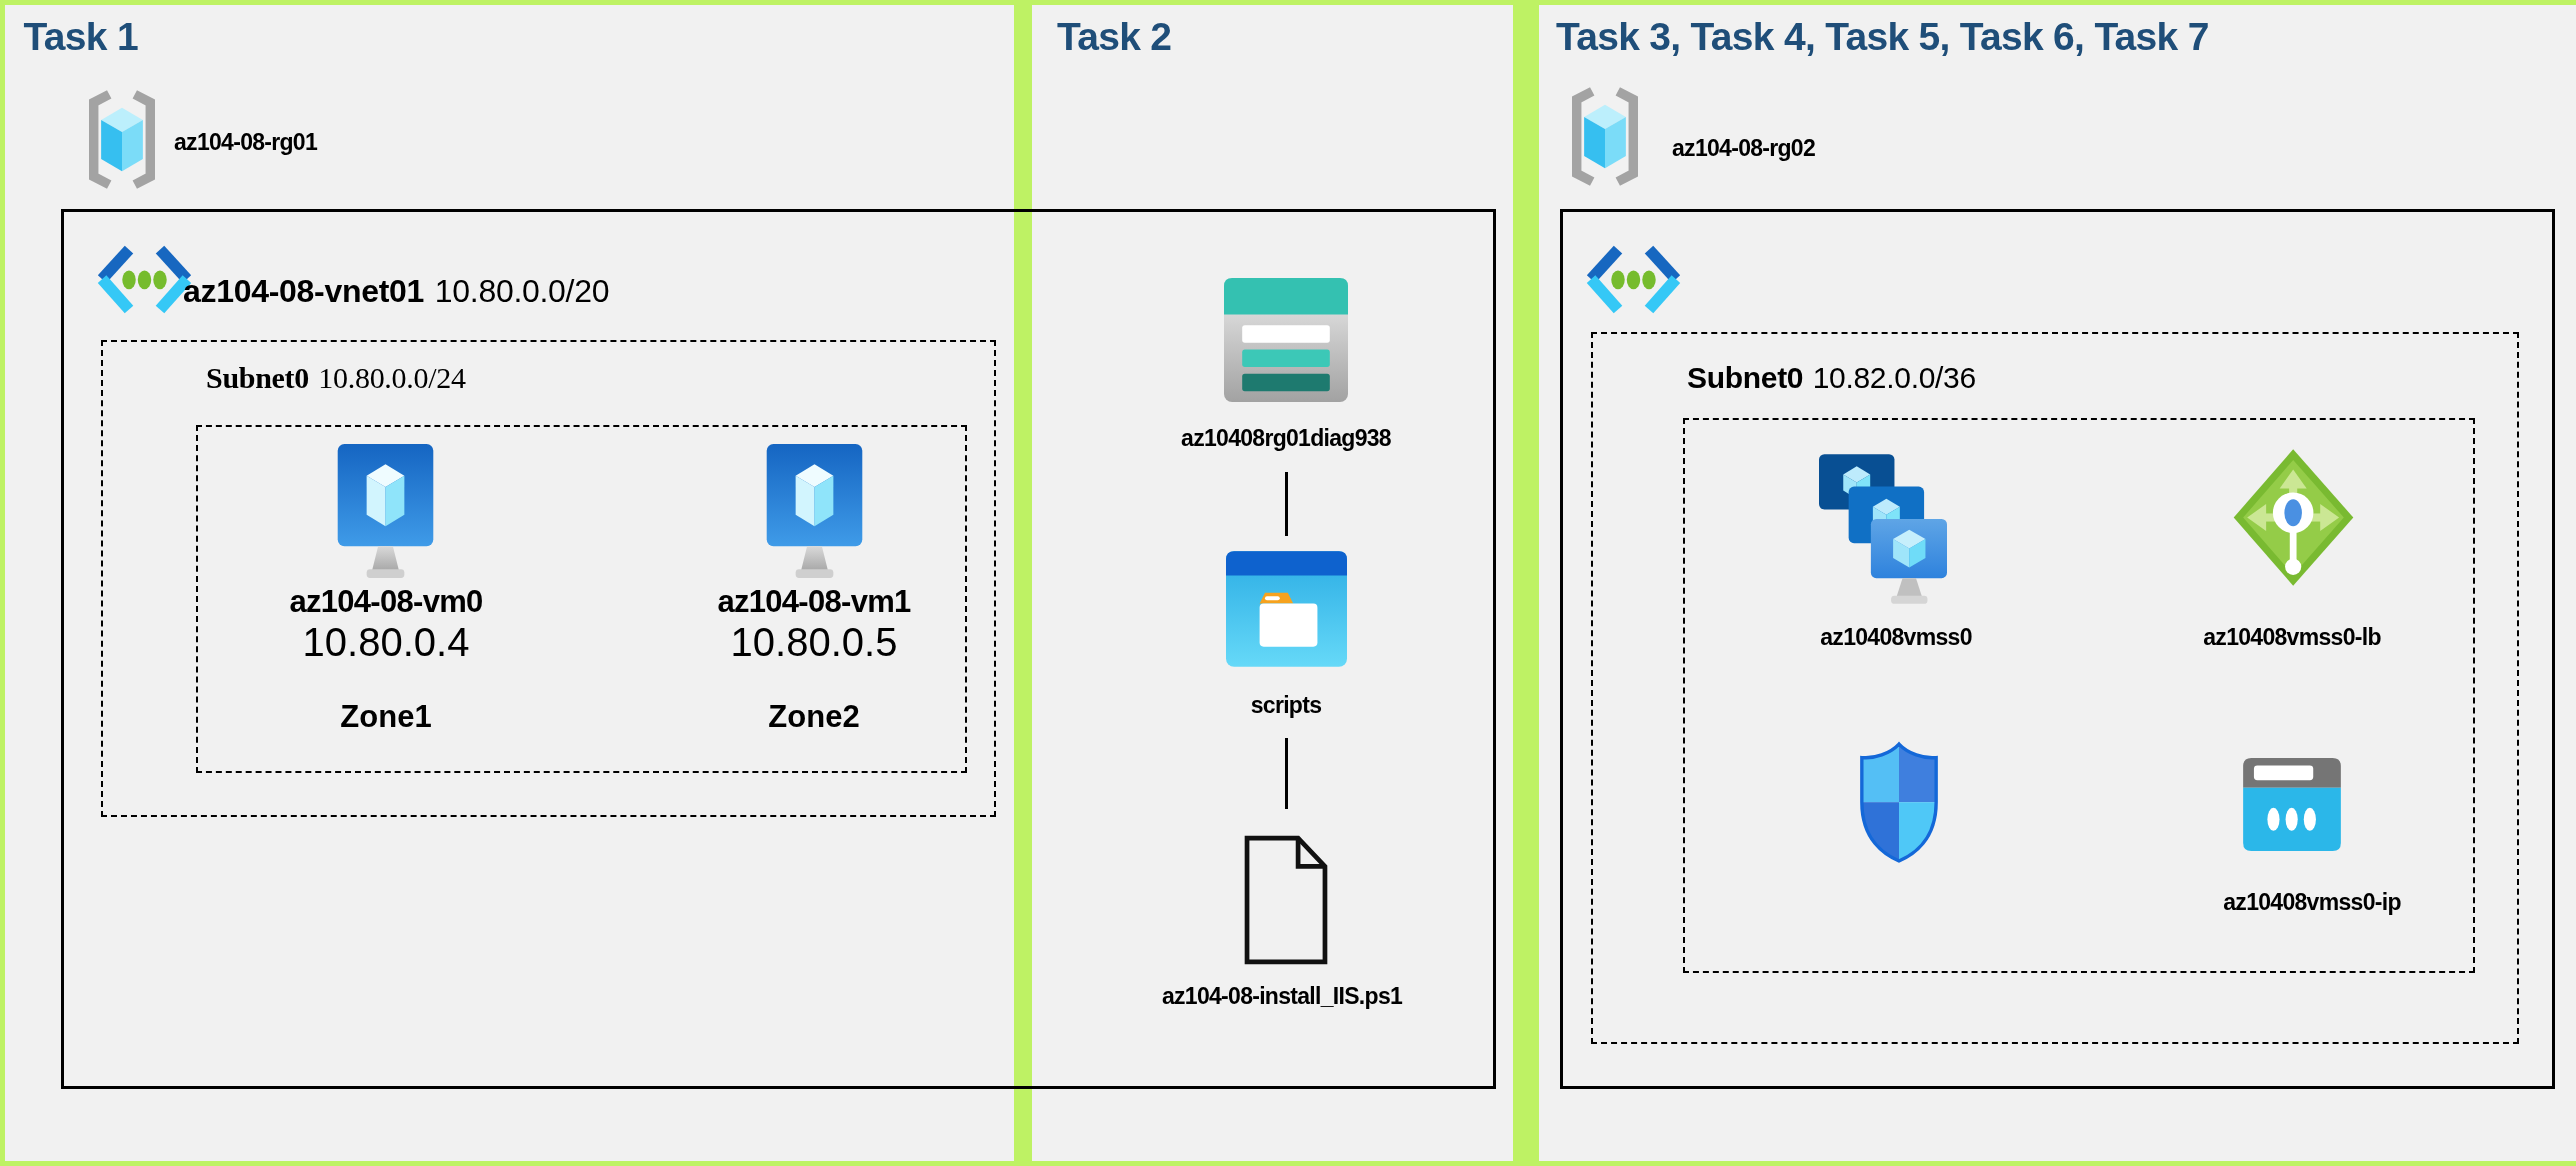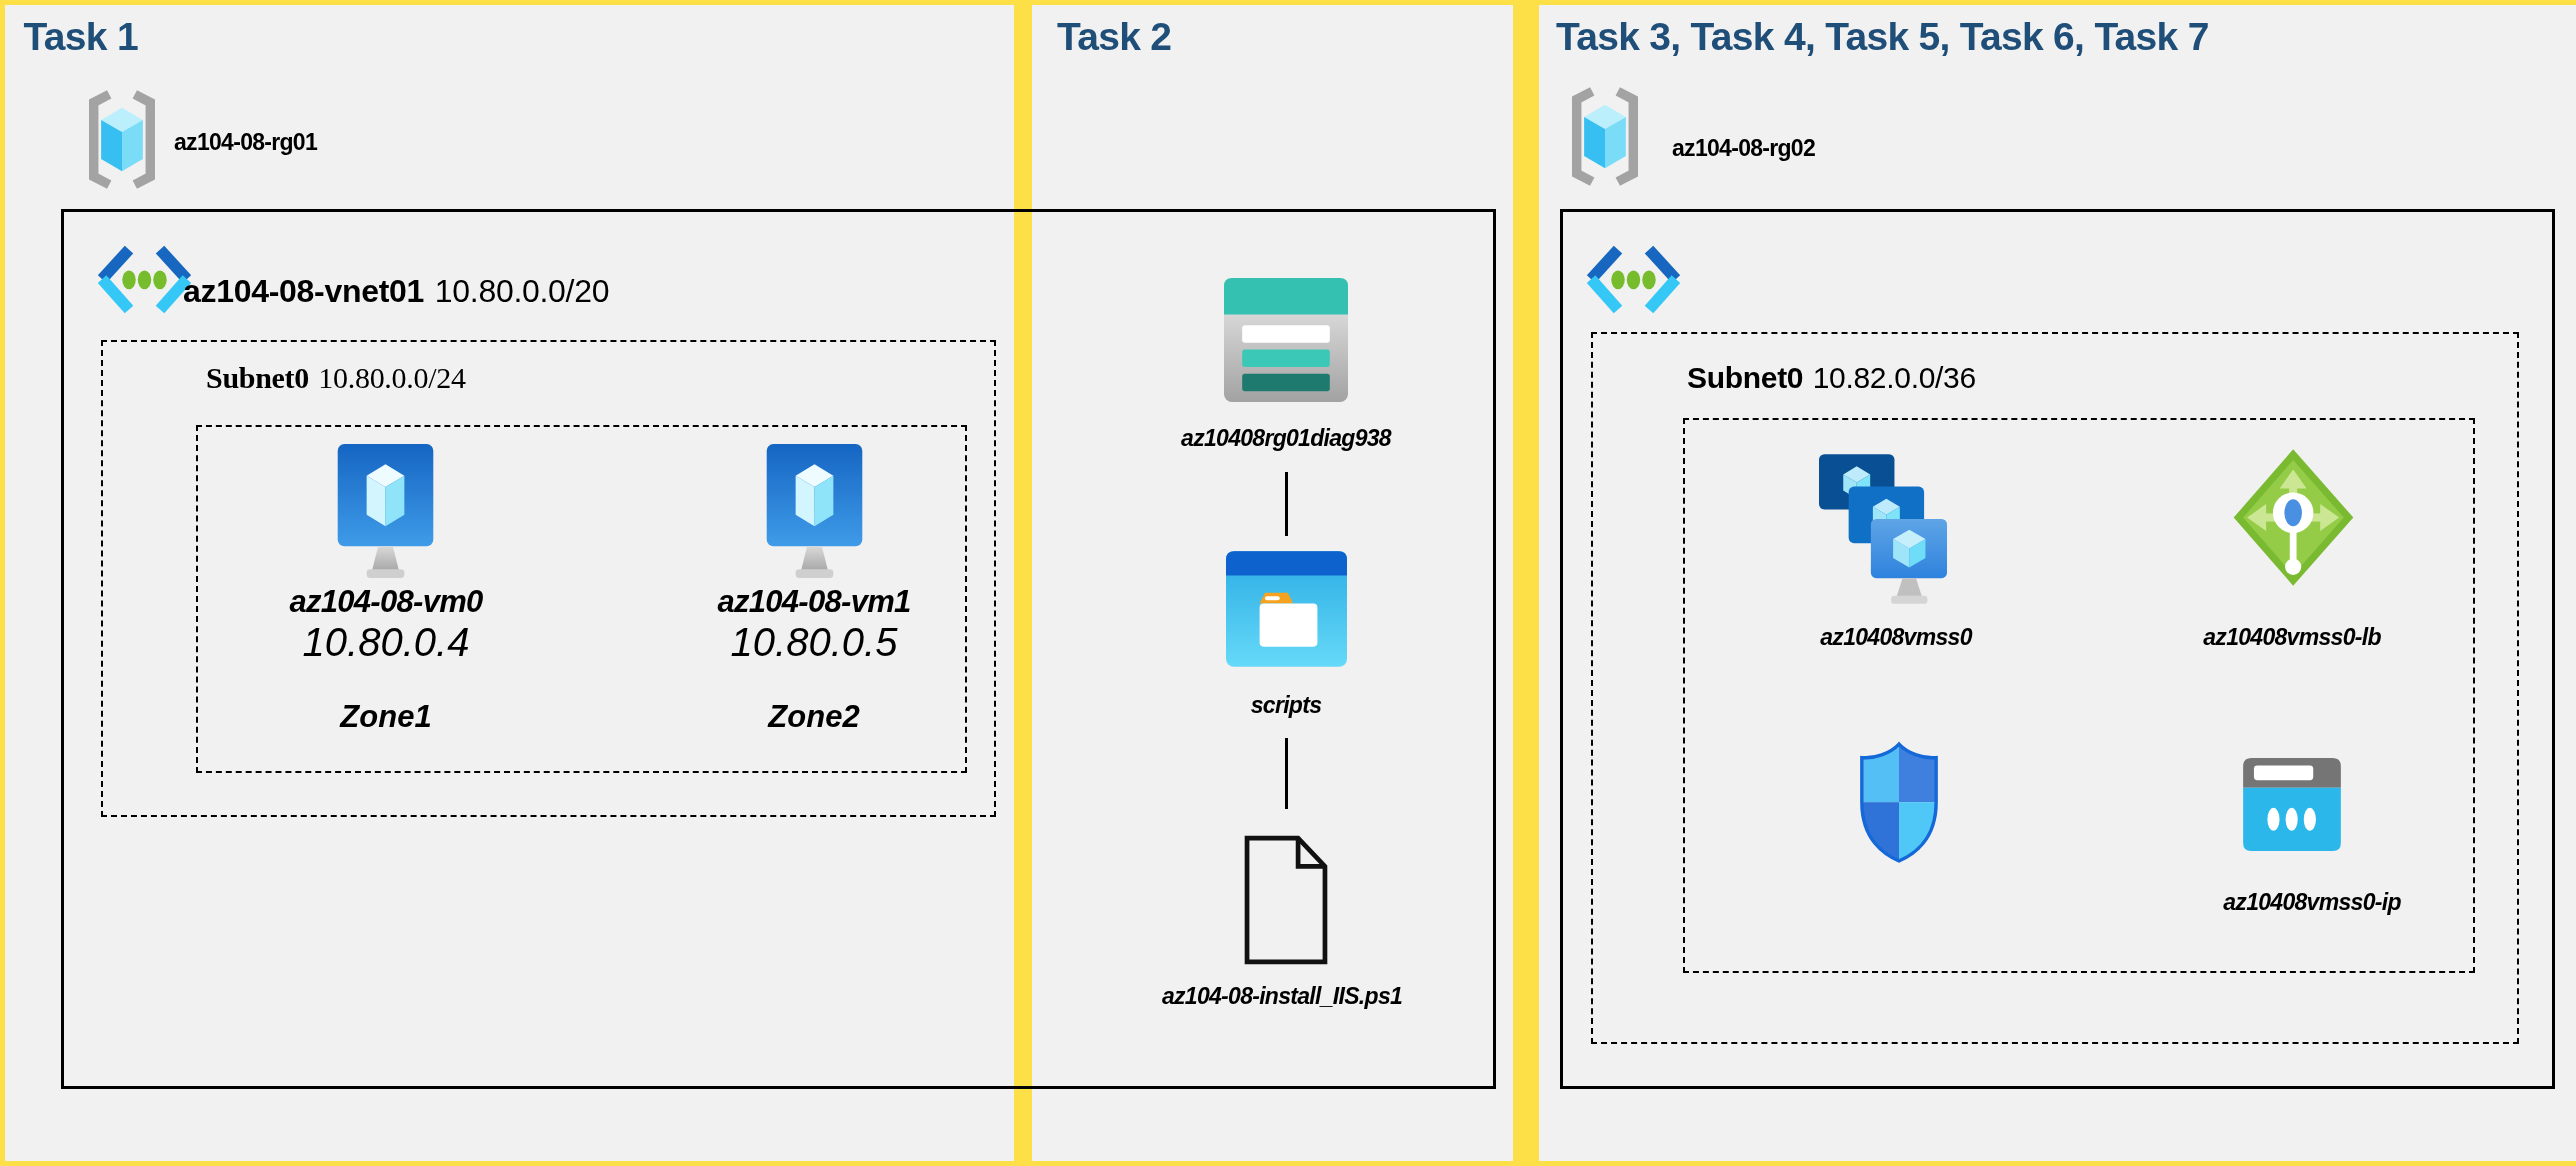--- a/index.html
+++ b/index.html
@@ -1,23 +1,23 @@
 <!DOCTYPE html>
 <html style="font-size:10.8px"><head>
 <meta charset="utf-8">
 <style>
   html,body{margin:0;padding:0;background:#ffffff;}
   body{width:2576px;height:1166px;overflow:hidden;font-family:"Liberation Sans",sans-serif;}
-  .canvas{position:relative;width:2576px;height:1166px;background:#fde047;}
+  .canvas{position:relative;width:2576px;height:1166px;background:#bef264;}
   .panel{position:absolute;background:#F1F1F1;}
   .panel-title{position:absolute;font-size:39px;font-weight:700;color:#1F4E79;letter-spacing:-0.7px;white-space:nowrap;}
   .solid-box{position:absolute;border:3.4px solid #000;box-sizing:border-box;background:transparent;z-index:4;}
   .dashed-box{position:absolute;border:2.7px dashed #000;box-sizing:border-box;z-index:3;}
   .lbl{position:absolute;white-space:nowrap;color:#000;z-index:5;}
-  .center{transform:translate(-50%,-50%);font-style:italic;}
+  .center{transform:translate(-50%,-50%);}
   .vcenter{transform:translateY(-50%);}
   .res-label{font-size:23px;font-weight:700;letter-spacing:-0.7px;}
   .vnet-label{font-size:32px;letter-spacing:-0.3px;}
   .vnet-label .name{font-weight:700;}
   .vnet-label .cidr{font-weight:400;margin-left:10.8px;}
   .subnet-label{font-size:30px;letter-spacing:-0.3px;}
   .subnet-label .name{font-weight:700;}
   .subnet-label .cidr{font-weight:400;margin-left:9.4px;}
   .vm-name{font-size:31px;font-weight:700;letter-spacing:-0.7px;}
   .ip-text{font-size:40px;font-weight:400;}

